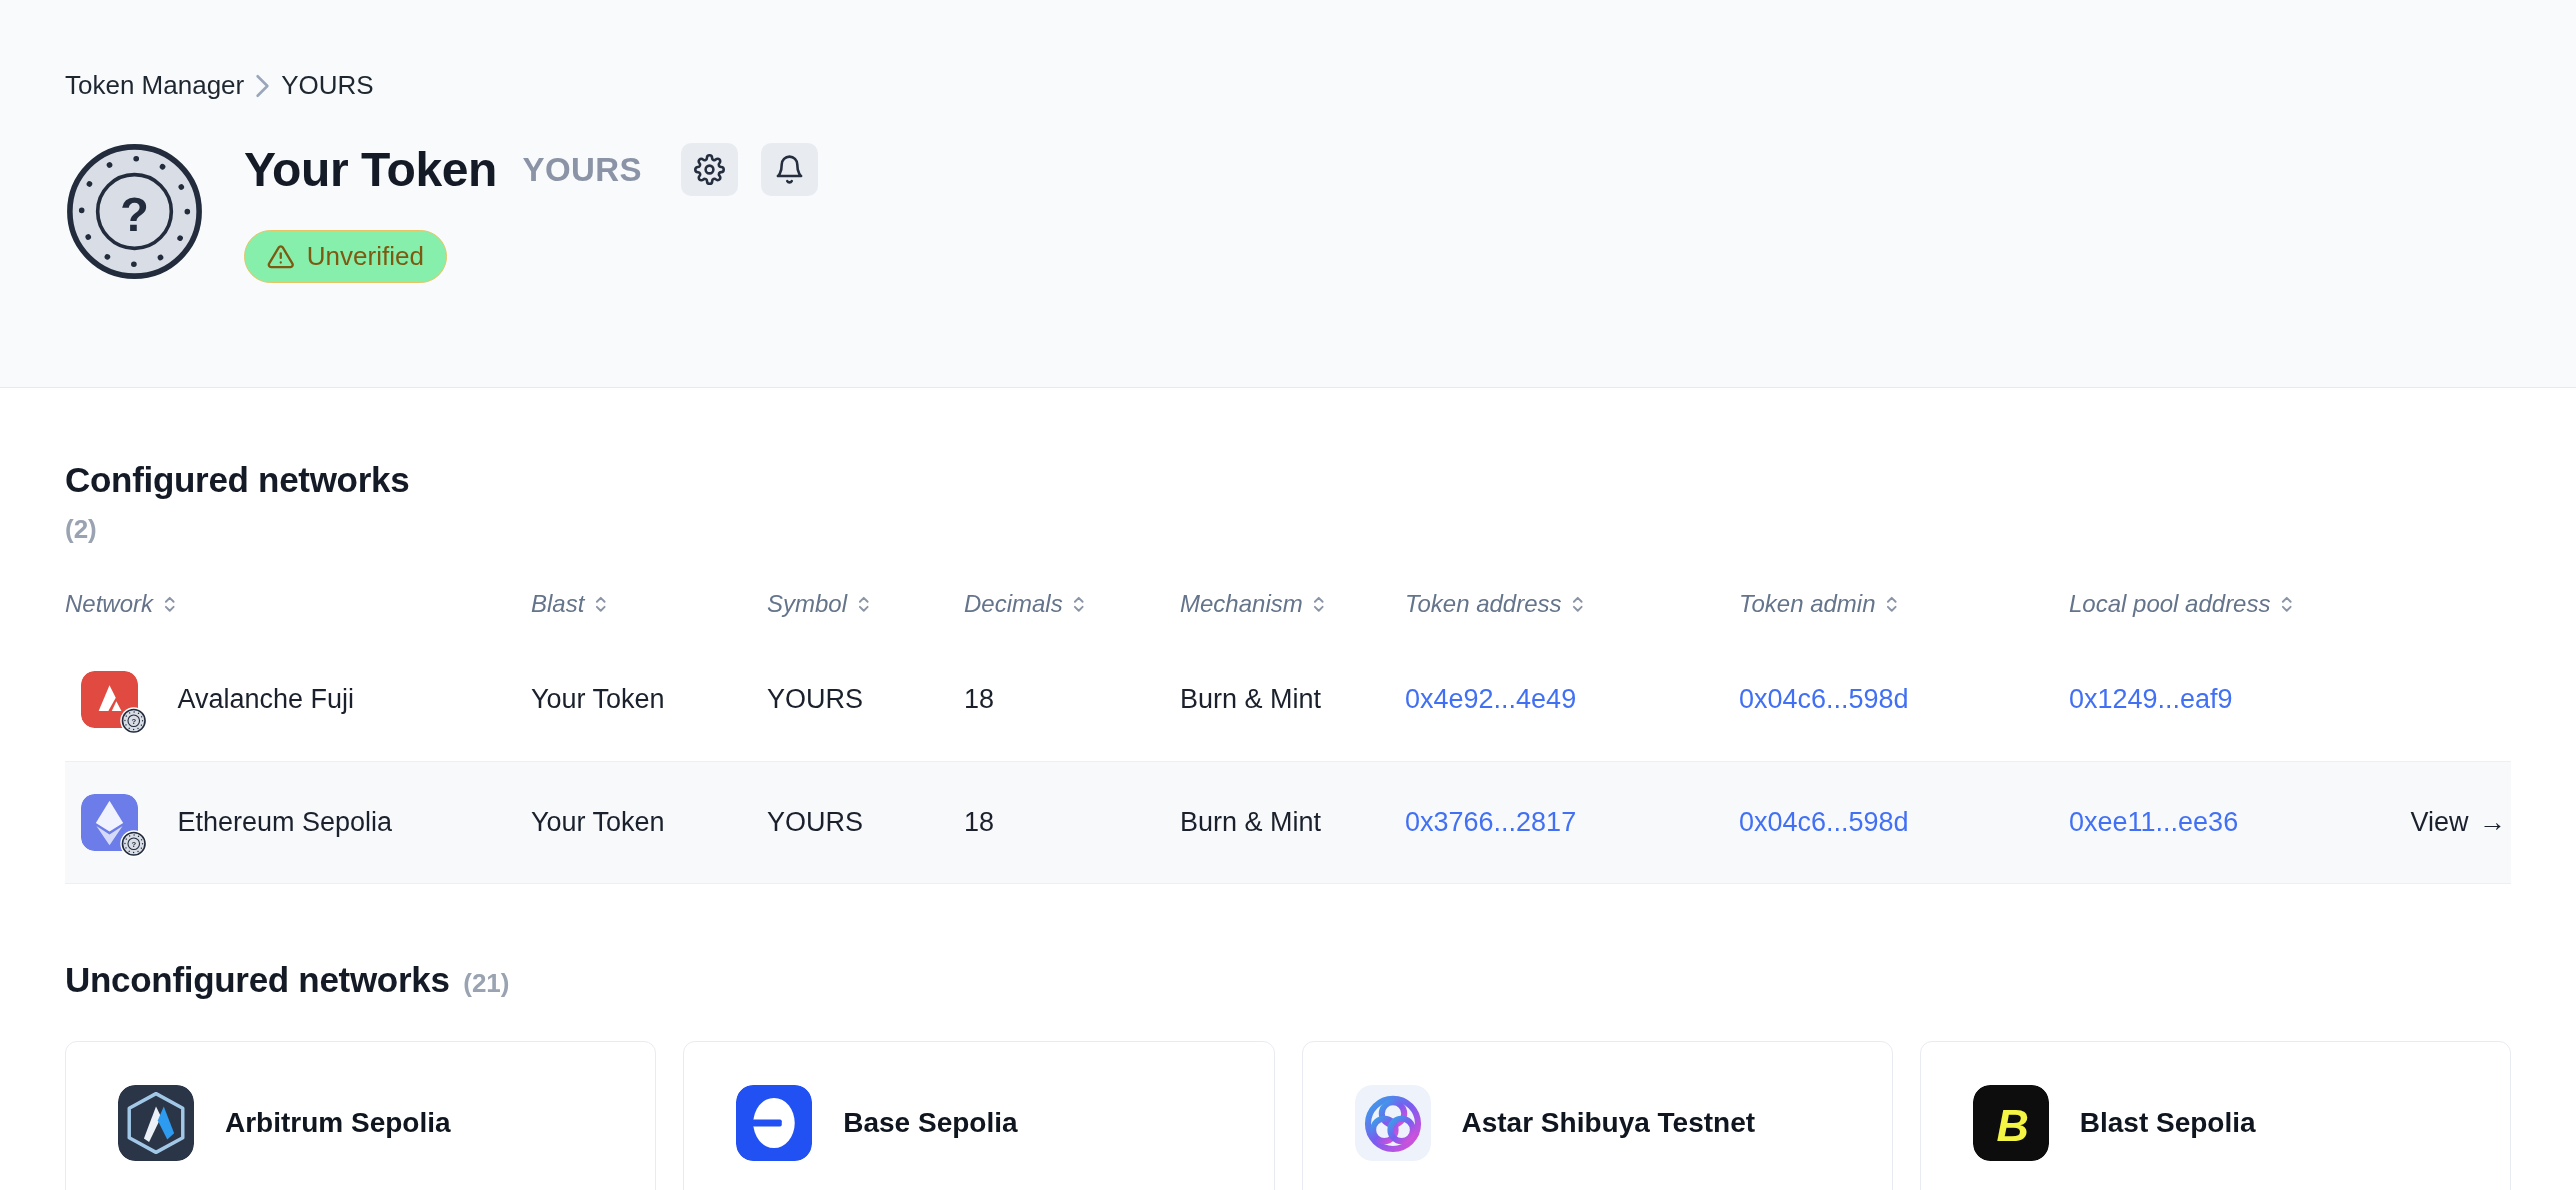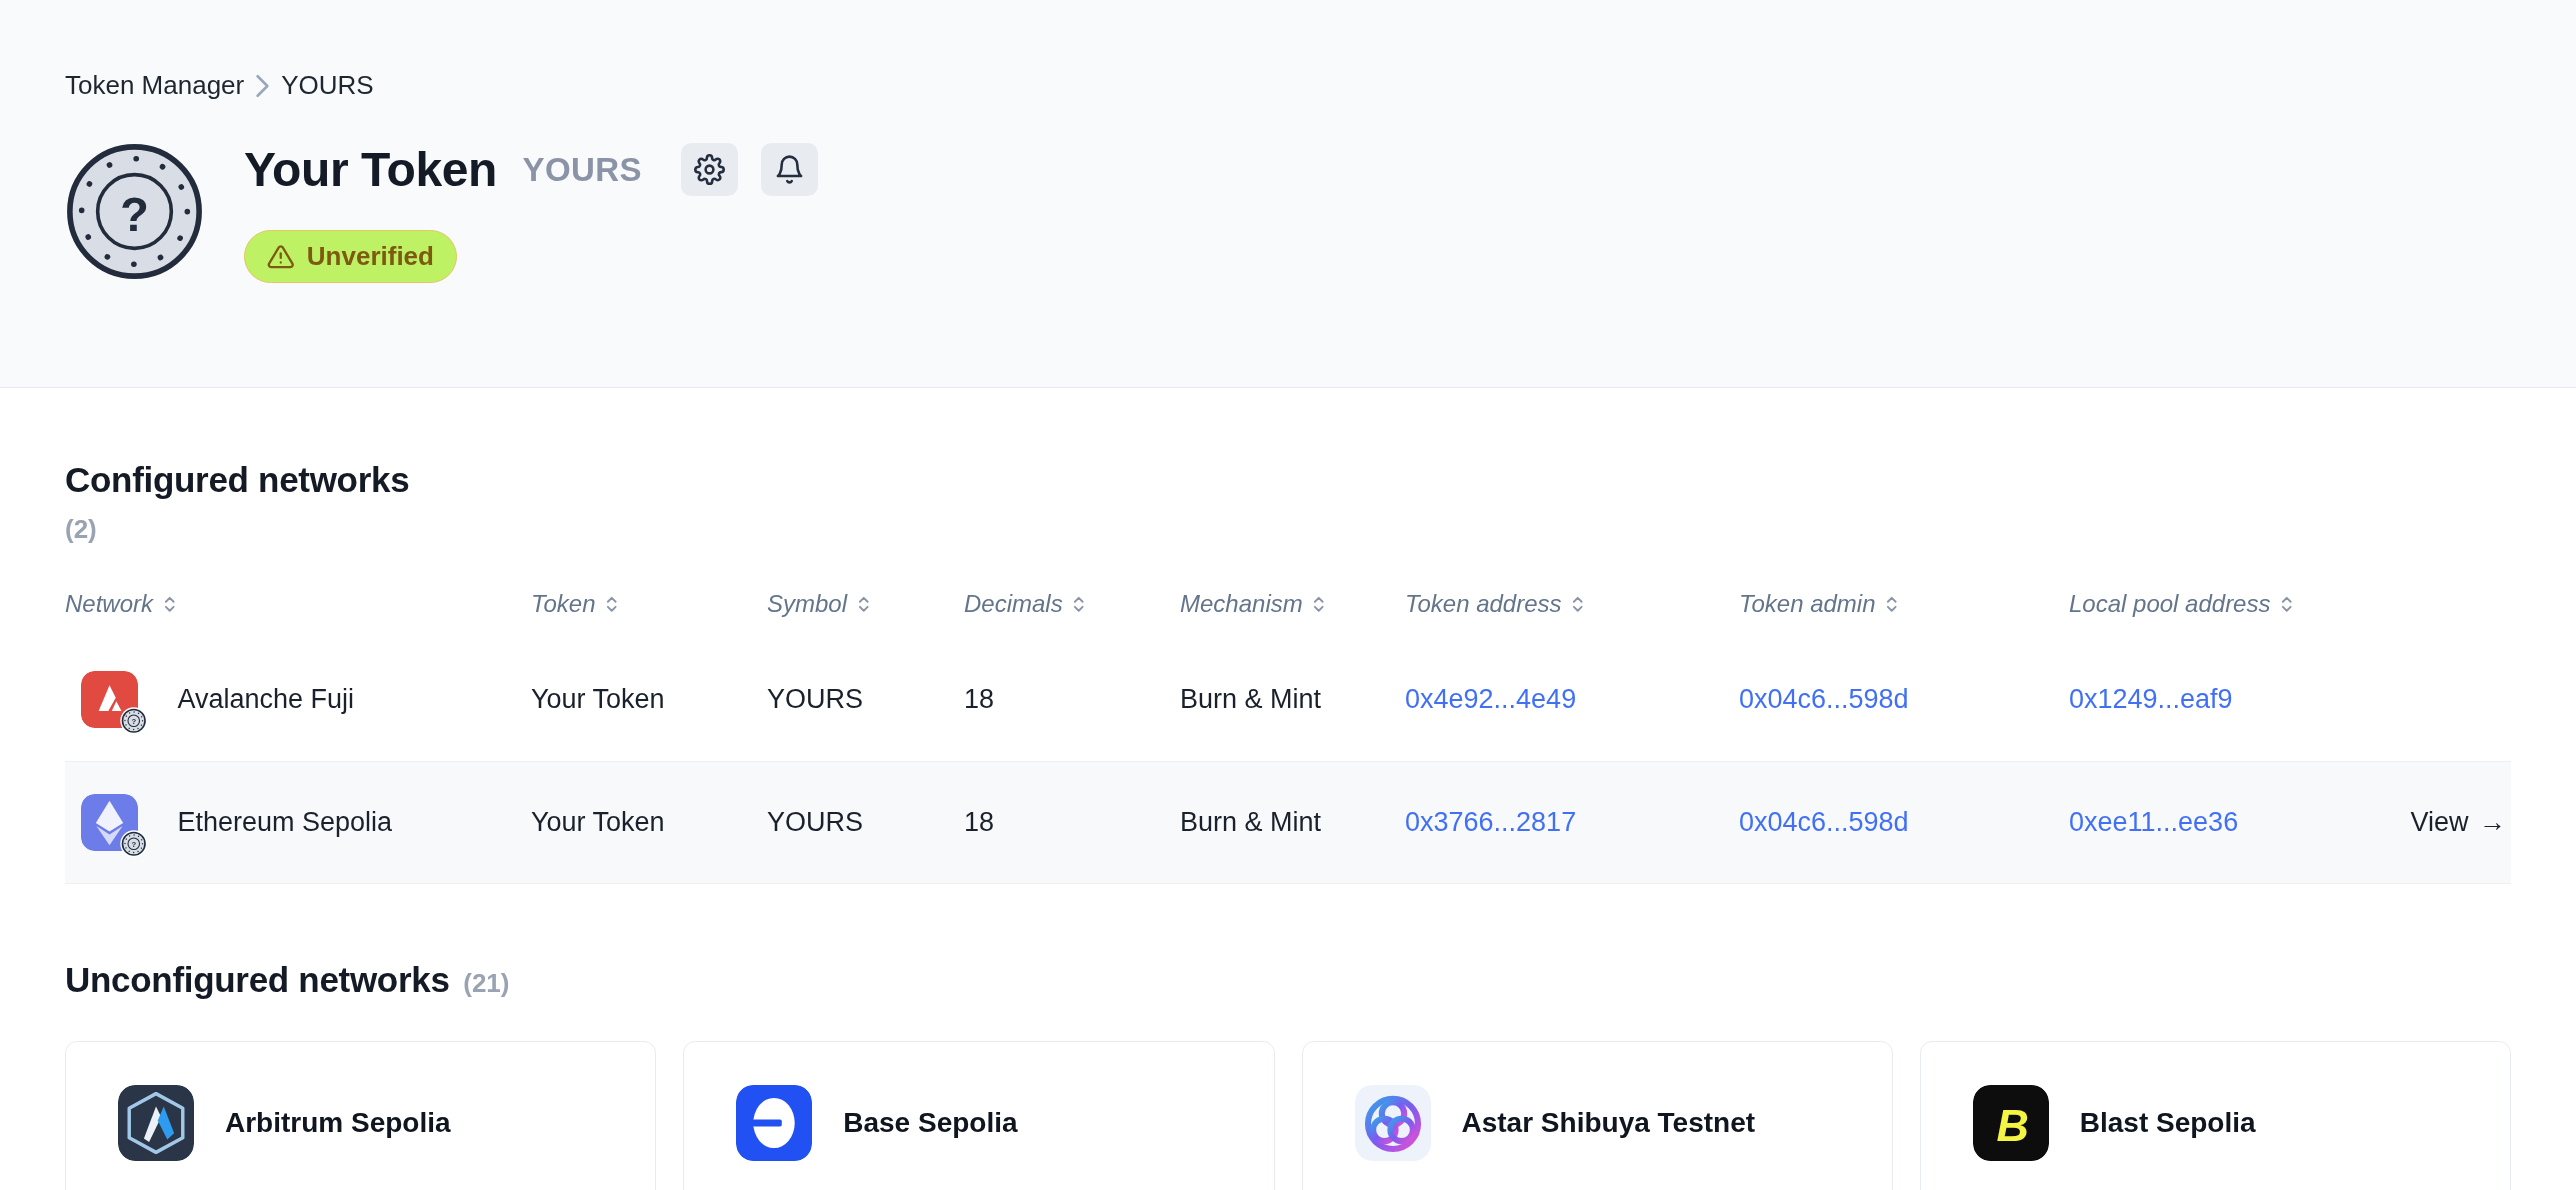--- a/index.html
+++ b/index.html
@@ -14,22 +14,22 @@
   .avatar { width:139px; height:139px; flex:0 0 auto; }
   .title-row { display:flex; align-items:center; gap:22.3px; }
   .page-title { font-size:48px; font-weight:700; color:#141B26; letter-spacing:-0.4px; }
   .ticker { font-size:33px; font-weight:600; color:#8B94A6; letter-spacing:0.4px; margin-left:3.4px; }
   .icon-btn { width:57px; height:53px; border:none; border-radius:10.3px; background:#E8EBF0;
               display:flex; align-items:center; justify-content:center; cursor:pointer; }
   .icon-btn:first-of-type { margin-left:17px; }
   .icon-btn svg { width:31px; height:31px; stroke:#242E3E; stroke-width:2; fill:none;
                   stroke-linecap:round; stroke-linejoin:round; }
   .badge { display:inline-flex; align-items:center; gap:12px; margin-top:33px;
-           background:#bef264; border:1.7px solid #E7C564; border-radius:29px;
-           height:53px; padding:0 22.3px; font-size:26px; font-weight:700; color:#7D5A11; }
+           background:#86efac; border:1.7px solid #E7C564; border-radius:29px;
+           height:53px; padding:0 22.3px; font-size:26px; font-weight:400; color:#7D5A11; }
   .badge svg { width:27.5px; height:27.5px; stroke:#7D5A11; stroke-width:2; fill:none;
                stroke-linecap:round; stroke-linejoin:round; }
 
   
   .content { padding:0 65px; }
   .section-heading { display:flex; align-items:baseline; gap:13.7px; }
   .section-heading .h { font-size:35px; font-weight:700; color:#141B26; letter-spacing:-0.3px; }
   .section-heading .count { font-size:26px; font-weight:600; color:#9AA3B2; }
   .heading-configured { margin-top:72px;flex-direction:column; }
   .heading-unconfigured { margin-top:76px; }
@@ -126,21 +126,21 @@
 
     <div class="tr thead">
       <div class="th">
         <span>Network</span>
         <svg viewBox="0 0 12 16">
             <path d="M3 6l3-3 3 3"></path>
             <path d="M3 10l3 3 3-3"></path>
           </svg>
       </div>
       <div class="th">
-        <span>Token</span>
+        <span>Blast</span>
         <svg viewBox="0 0 12 16">
             <path d="M3 6l3-3 3 3"></path>
             <path d="M3 10l3 3 3-3"></path>
           </svg>
       </div>
       <div class="th">
         <span>Symbol</span>
         <svg viewBox="0 0 12 16">
             <path d="M3 6l3-3 3 3"></path>
             <path d="M3 10l3 3 3-3"></path>

